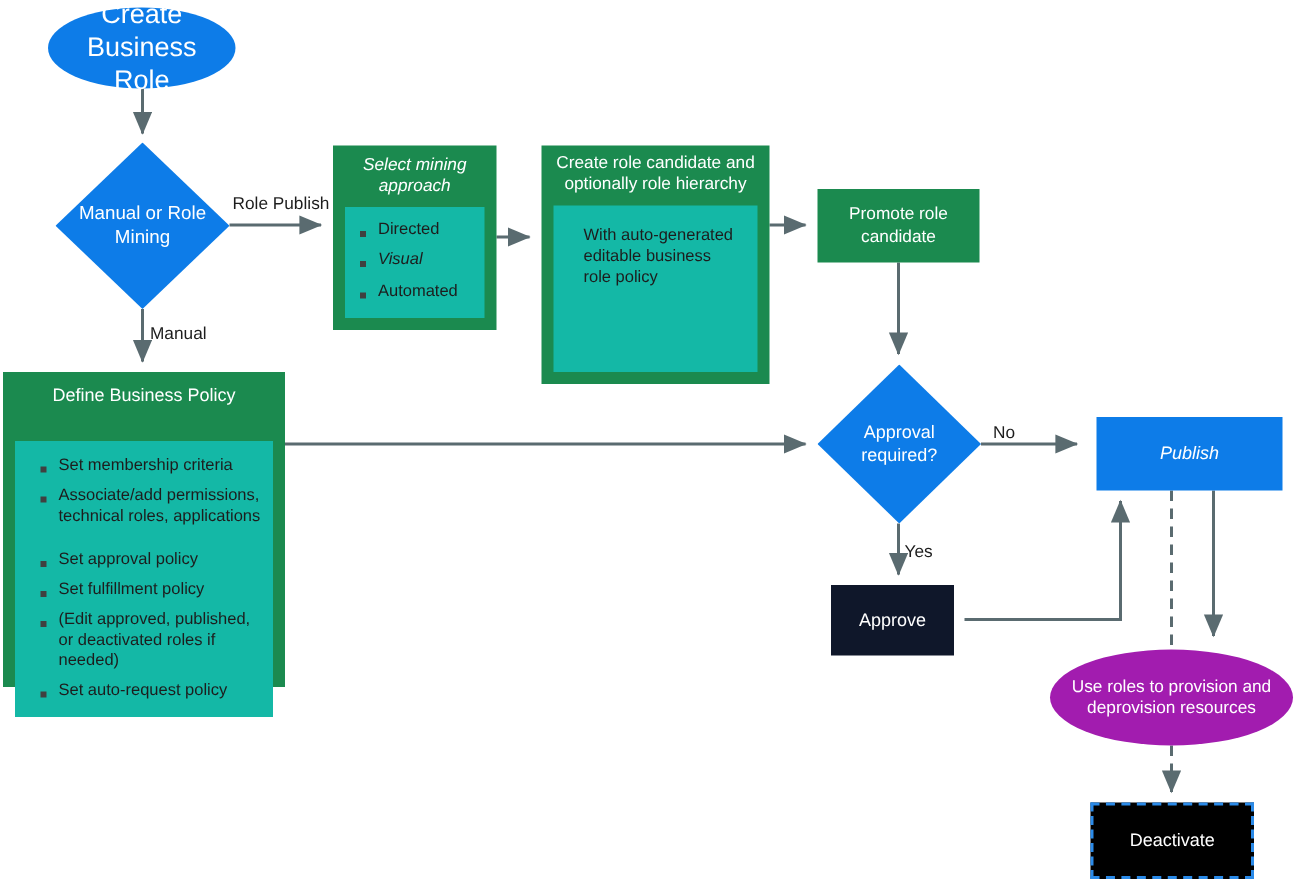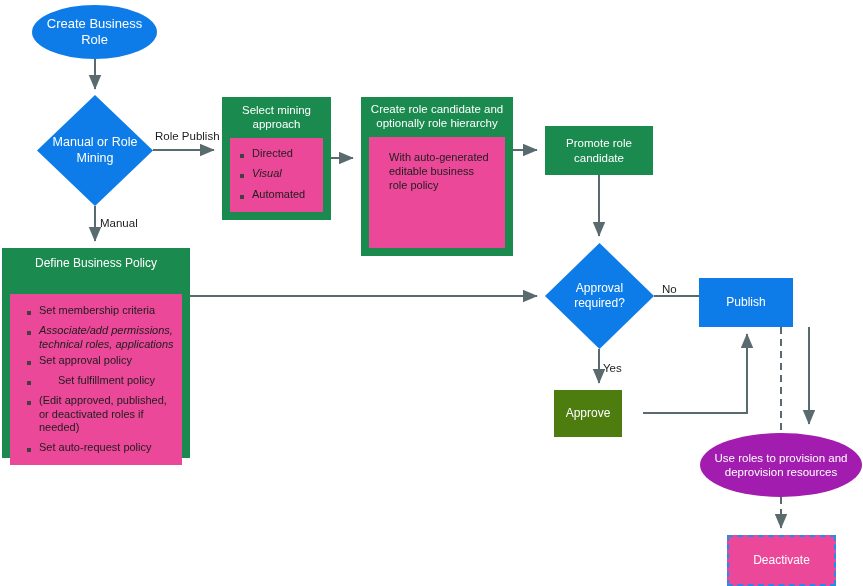--- a/index.html
+++ b/index.html
@@ -68,21 +68,21 @@
     flex-direction: column;
     align-items: center;
   }
   .panel-title {
     color: #ffffff;
     text-align: center;
     line-height: 1.2;
     width: 100%;
   }
   .panel-body {
-    background: #ec4899;
+    background: #14b8a6;
     color: #1d1d1d;
     box-sizing: border-box;
     width: calc(100% - 16px);
     flex: 1;
   }
   .panel-body ul {
     list-style: none;
     margin: 0;
     padding: 0;
   }
@@ -145,33 +145,33 @@
       <path d="M643,413 L747,413 L747,334" marker-end="url(#arrow)"></path>
 
       <path d="M809,327 L809,424" marker-end="url(#arrow)"></path>
 
       <path d="M781,327 L781,430" stroke-dasharray="7 5"></path>
 
       <path d="M781,497 L781,528" stroke-dasharray="7 5" marker-end="url(#arrow)"></path>
     </g>
   </svg>
 
-  <div class="node node-ellipse" style="left:32px; top:5px; width:125px; height:54px; background:#0d7ce8; font-size:13px; padding:0 14px;">
+  <div class="node node-ellipse" style="left:32px; top:5px; width:125px; height:54px; background:#0d7ce8; font-size:18px; padding:0 14px;">
     <span>Create Business Role</span>
   </div>
 
   <div class="node-diamond-wrap" style="left:37px; top:95px; width:116px; height:111px;">
     <svg class="diamond-shape" viewBox="0 0 116 111" preserveAspectRatio="none">
       <polygon points="58,0 116,55.5 58,111 0,55.5" fill="#0d7ce8"></polygon>
     </svg>
     <span class="diamond-label" style="font-size:12.5px; width:104px;">Manual or Role Mining</span>
   </div>
 
   <div class="panel" style="left:222px; top:97px; width:109px; height:123px; padding:7px 0 8px 0;">
-    <div class="panel-title" style="font-size:11.5px; margin-bottom:6px;">Select mining approach</div>
+    <div class="panel-title" style="font-size:11.5px; margin-bottom:6px;font-style:italic;">Select mining approach</div>
     <div class="panel-body" style="padding:9px 6px 9px 9px; font-size:11px;">
       <ul>
         <li style="margin-bottom:7px;">Directed</li>
         <li style="margin-bottom:7px;font-style:italic;">Visual</li>
         <li>Automated</li>
       </ul>
     </div>
   </div>
 
   <div class="panel" style="left:361px; top:97px; width:152px; height:159px; padding:6px 0 8px 0;">
@@ -183,49 +183,49 @@
 
   <div class="node" style="left:545px; top:126px; width:108px; height:49px; background:#1b8a4f; font-size:11.5px; padding:0 8px;">
     <span>Promote role candidate</span>
   </div>
 
   <div class="panel" style="left:2px; top:248px; width:188px; height:210px; padding:8px 0 9px 0;gap:17px;">
     <div class="panel-title" style="font-size:12px; margin-bottom:7px;">Define Business Policy</div>
     <div class="panel-body" style="padding:10px 8px 10px 16px; font-size:11px;">
       <ul>
         <li style="margin-bottom:6px;">Set membership criteria</li>
-        <li style="margin-bottom:2px;font-style:italic;">Associate/add permissions, technical roles, applications</li>
+        <li style="margin-bottom:15px;">Associate/add permissions, technical roles, applications</li>
         <li style="margin-bottom:6px;">Set approval policy</li>
-        <li style="margin-bottom:6px;text-align:center;">Set fulfillment policy</li>
+        <li style="margin-bottom:6px;">Set fulfillment policy</li>
         <li style="margin-bottom:6px;">(Edit approved, published, or deactivated roles if needed)</li>
         <li>Set auto-request policy</li>
       </ul>
     </div>
   </div>
 
   <div class="node-diamond-wrap" style="left:545px; top:243px; width:109px; height:106px;">
     <svg class="diamond-shape" viewBox="0 0 109 106" preserveAspectRatio="none">
       <polygon points="54.5,0 109,53 54.5,106 0,53" fill="#0d7ce8"></polygon>
     </svg>
     <span class="diamond-label" style="font-size:12px; width:96px;">Approval required?</span>
   </div>
 
-  <div class="node" style="left:699px; top:278px; width:94px; height:49px; background:#0d7ce8; font-size:12px;">
+  <div class="node" style="left:731px; top:278px; width:124px; height:49px; background:#0d7ce8; font-size:12px;font-style:italic;">
     <span>Publish</span>
   </div>
 
-  <div class="node" style="left:554px; top:390px; width:68px; height:47px; background:#4d7c0f; font-size:12px;">
+  <div class="node" style="left:554px; top:390px; width:82px; height:47px; background:#0f172a; font-size:12px;">
     <span>Approve</span>
   </div>
 
   <div class="node node-ellipse" style="left:700px; top:433px; width:162px; height:64px; background:#a21caf; font-size:11.5px; padding:0 8px;">
     <span>Use roles to provision and deprovision resources</span>
   </div>
 
-  <div class="node" style="left:727px; top:535px; width:109px; height:51px; background:#ec4899; border:2px dashed #2a8ae8; font-size:12px;">
+  <div class="node" style="left:727px; top:535px; width:109px; height:51px; background:#000000; border:2px dashed #2a8ae8; font-size:12px;">
     <span>Deactivate</span>
   </div>
 
   <div class="edge-label" style="left:155px; top:130px; font-size:11.5px;">Role Publish</div>
 
   <div class="edge-label" style="left:100px; top:217px; font-size:11.5px;">Manual</div>
 
   <div class="edge-label" style="left:662px; top:283px; font-size:11.5px;">No</div>
 
   <div class="edge-label" style="left:603px; top:362px; font-size:11.5px;">Yes</div>

